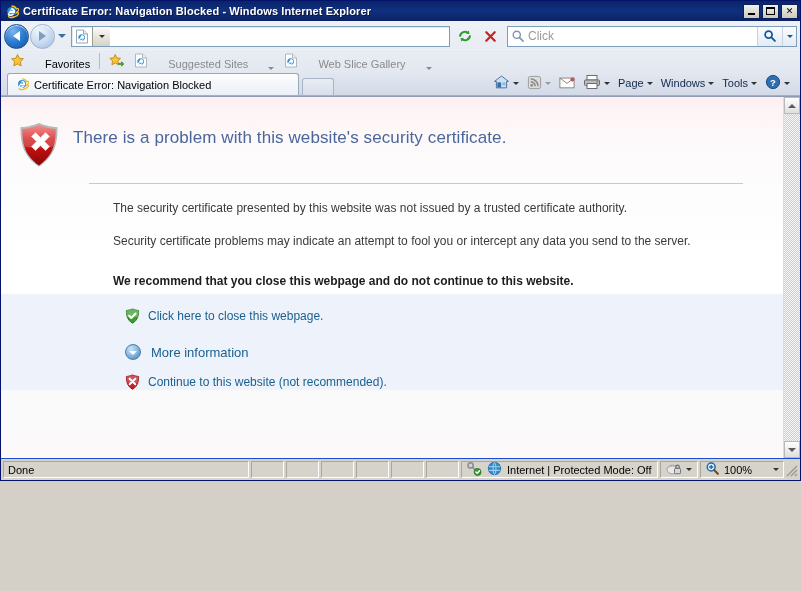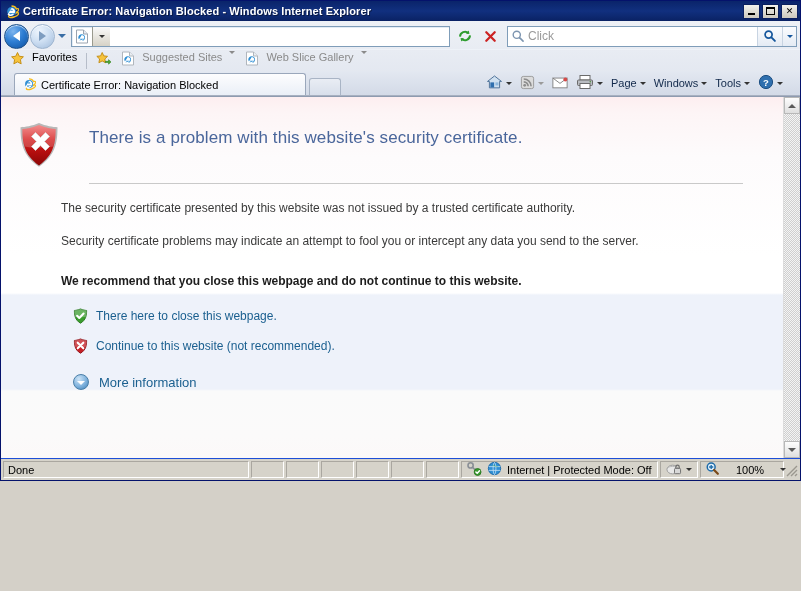--- a/index.html
+++ b/index.html
@@ -69,27 +69,27 @@
   .s-go { width:25px; flex:0 0 25px; border-left:1px solid #c8d4e2;
           background:linear-gradient(to bottom,#fbfcfe,#e4ebf4); display:flex;
           align-items:center; justify-content:center; }
   .s-drop { width:14px; flex:0 0 14px; border-left:1px solid #c8d4e2;
             background:linear-gradient(to bottom,#fbfcfe,#e4ebf4); display:flex;
             align-items:center; justify-content:center; }
 
   
   .favrow { height:22px; display:flex; align-items:center; padding:0 4px; gap:0;
             border-top:1px solid #eef2f8; }
-  .fav-item { display:flex; align-items:flex-start; height:19px; padding:0 5px; gap:7px;
+  .fav-item { display:flex; align-items:flex-end; height:19px; padding:0 5px; gap:20px;
               font-size:11px; color:#000; white-space:nowrap; }
   .fav-item.dim { color:#8a8a8a; }
   .vsep { width:1px; height:16px; background:#b6bdc9; margin:0 4px; }
 
   
-  .tabrow { height:24px; display:flex; align-items:flex-end; padding:0 13px;
+  .tabrow { height:24px; display:flex; align-items:flex-end; padding:0 6px;
             background:linear-gradient(to bottom,#e3e8f1,#d3dae7); position:relative;justify-content:space-between; }
   .tab { height:22px; min-width:292px; display:flex; align-items:center; gap:5px;
          padding:0 8px 0 7px; background:linear-gradient(to bottom,#fdfdfe,#eaeff7);
          border:1px solid #9aa7bb; border-bottom:none; border-radius:3px 3px 0 0;
          font-size:11px; color:#000; white-space:nowrap; }
   .newtab { width:32px; height:17px; margin-left:3px;
             background:linear-gradient(to bottom,#e9edf4,#d8dfeb);
             border:1px solid #a9b4c5; border-bottom:none; border-radius:3px 3px 0 0; }
   .cmdbar { margin-left:auto; display:flex; align-items:center; gap:0; padding-bottom:2px; }
   .cmd { display:flex; align-items:center; gap:3px; padding:0 4px; height:20px;
@@ -98,26 +98,26 @@
   
   .pagewrap { flex:1 1 auto; display:flex; background:#fff; border-top:1px solid #8e9bb0;
               overflow:hidden; }
   .page { flex:1 1 auto; position:relative; overflow:hidden;
           background:
             linear-gradient(to bottom,
               #fdeef0 0px, #fdf5f6 16px, #fdfbfc 60px, #ffffff 160px,
               #ffffff 196px, #eef2fa 198px, #eef2fa 292px, #fafafa 294px,
               #fbfafa 340px, #fdf6f7 400px, #f7f8fc 436px, #eef2f9 452px); }
   .content { padding:22px 40px 0 16px; }
-  .hrow { display:flex; align-items:flex-start; gap:28px; }
+  .hrow { display:flex; align-items:flex-start; gap:12px; }
   .shield-big { width:44px; height:48px; flex:0 0 44px; margin-top:2px; }
   .h1 { font-size:17px; color:#4a669b; font-weight:normal; margin:9px 0 0 0;
         font-family:"Liberation Sans",sans-serif; letter-spacing:.1px; }
   .rule { height:1px; background:#c9c9c9; margin:14px 0 0 72px; }
-  .body { margin-left:44px; padding-right:20px; }
+  .body { margin-left:96px; padding-right:20px; }
   .p { font-size:12px; color:#3a3a3a; margin:16px 0 0 0; line-height:1.45; max-width:630px; }
   .p.strong { font-weight:bold; color:#1d1d1d; margin-top:22px; }
   .links { margin:18px 0 0 12px; }
   .linkrow { display:flex; align-items:center; gap:8px; margin-bottom:14px; }
   .linkrow.more { margin-top:20px; gap:10px; }
   .lnk { font-size:12px; color:#1a5f8f; }
   .lnk.big { font-size:13px; }
   .shield-sm { width:15px; height:16px; flex:0 0 15px; }
   .circ { width:16px; height:16px; border-radius:50%; flex:0 0 16px;
           background:radial-gradient(circle at 35% 28%,#cde4f7 0%,#7fb2dd 55%,#3f7fb5 100%);
@@ -143,21 +143,21 @@
   
   .status { height:22px; flex:0 0 22px; display:flex; align-items:stretch;
             background:#d6d3ca; border-top:1px solid #1d4ed8; padding:2px 0 2px 2px; }
   .st-cell { border:1px solid #aaa7a0; border-right-color:#fff; border-bottom-color:#fff;
              background:#d6d3ca; display:flex; align-items:center; padding:0 4px;
              font-size:11px; color:#000; white-space:nowrap; margin-right:2px; }
   .st-done { width:246px; flex:0 0 246px; }
   .st-blank { width:33px; flex:0 0 33px; }
   .st-zone { flex:1 1 auto; gap:5px; }
   .st-priv { width:38px; flex:0 0 38px; justify-content:center; gap:3px; }
-  .st-zoom { width:84px; flex:0 0 84px; gap:16px; }
+  .st-zoom { width:84px; flex:0 0 84px; gap:4px; }
   .grip { width:14px; flex:0 0 14px; display:flex; align-items:flex-end;
           justify-content:flex-end; padding:0 2px 1px 0; }
 </style>
 </head>
 <body>
 
 <div class="window">
 
   <div class="titlebar">
     <span class="title-ico">
@@ -397,38 +397,38 @@
 
           <div class="links">
             <div class="linkrow">
               <span class="shield-sm">
                 <svg width="15" height="16" viewBox="0 0 16 17">
                   <path d="M8 1C5.4 2.1 3 2.5 1.5 2.6c0 5 .5 10 6.5 13.6 6-3.6 6.5-8.6 6.5-13.6C13 2.5 10.6 2.1 8 1z" fill="#3a9c2e" stroke="#2c7a22"></path>
                   <path d="M8 1C5.4 2.1 3 2.5 1.5 2.6c0 2.3.1 4.6.8 6.7C5 9.9 11 9.9 13.7 9.3c.7-2.1.8-4.4.8-6.7C13 2.5 10.6 2.1 8 1z" fill="#fff" opacity=".25"></path>
                   <path d="M4.4 8.2l2.3 2.4 4.6-4.8" fill="none" stroke="#fff" stroke-width="2.2" stroke-linecap="round" stroke-linejoin="round"></path>
                 </svg>
               </span>
-              <a class="lnk">There here to close this webpage.</a>
+              <a class="lnk">Click here to close this webpage.</a>
+            </div>
+            <div class="linkrow more">
+              <span class="circ">
+                  <i class="chev"></i>
+                </span>
+              <a class="lnk big">More information</a>
             </div>
             <div class="linkrow">
               <span class="shield-sm">
                 <svg width="15" height="16" viewBox="0 0 16 17">
                   <path d="M8 1C5.4 2.1 3 2.5 1.5 2.6c0 5 .5 10 6.5 13.6 6-3.6 6.5-8.6 6.5-13.6C13 2.5 10.6 2.1 8 1z" fill="#c62027" stroke="#8e1116"></path>
                   <path d="M8 1C5.4 2.1 3 2.5 1.5 2.6c0 2.3.1 4.6.8 6.7C5 9.9 11 9.9 13.7 9.3c.7-2.1.8-4.4.8-6.7C13 2.5 10.6 2.1 8 1z" fill="#fff" opacity=".22"></path>
                   <path d="M5 5l6 6M11 5l-6 6" stroke="#fff" stroke-width="2.2" stroke-linecap="round"></path>
                 </svg>
               </span>
               <a class="lnk">Continue to this website (not recommended).</a>
             </div>
-            <div class="linkrow more">
-              <span class="circ">
-                  <i class="chev"></i>
-                </span>
-              <a class="lnk big">More information</a>
-            </div>
           </div>
         </div>
       </div>
     </div>
 
     <div class="vscroll">
       <span class="sb-btn">
           <i class="sb-up"></i>
         </span>
       <span class="sb-track"></span>

